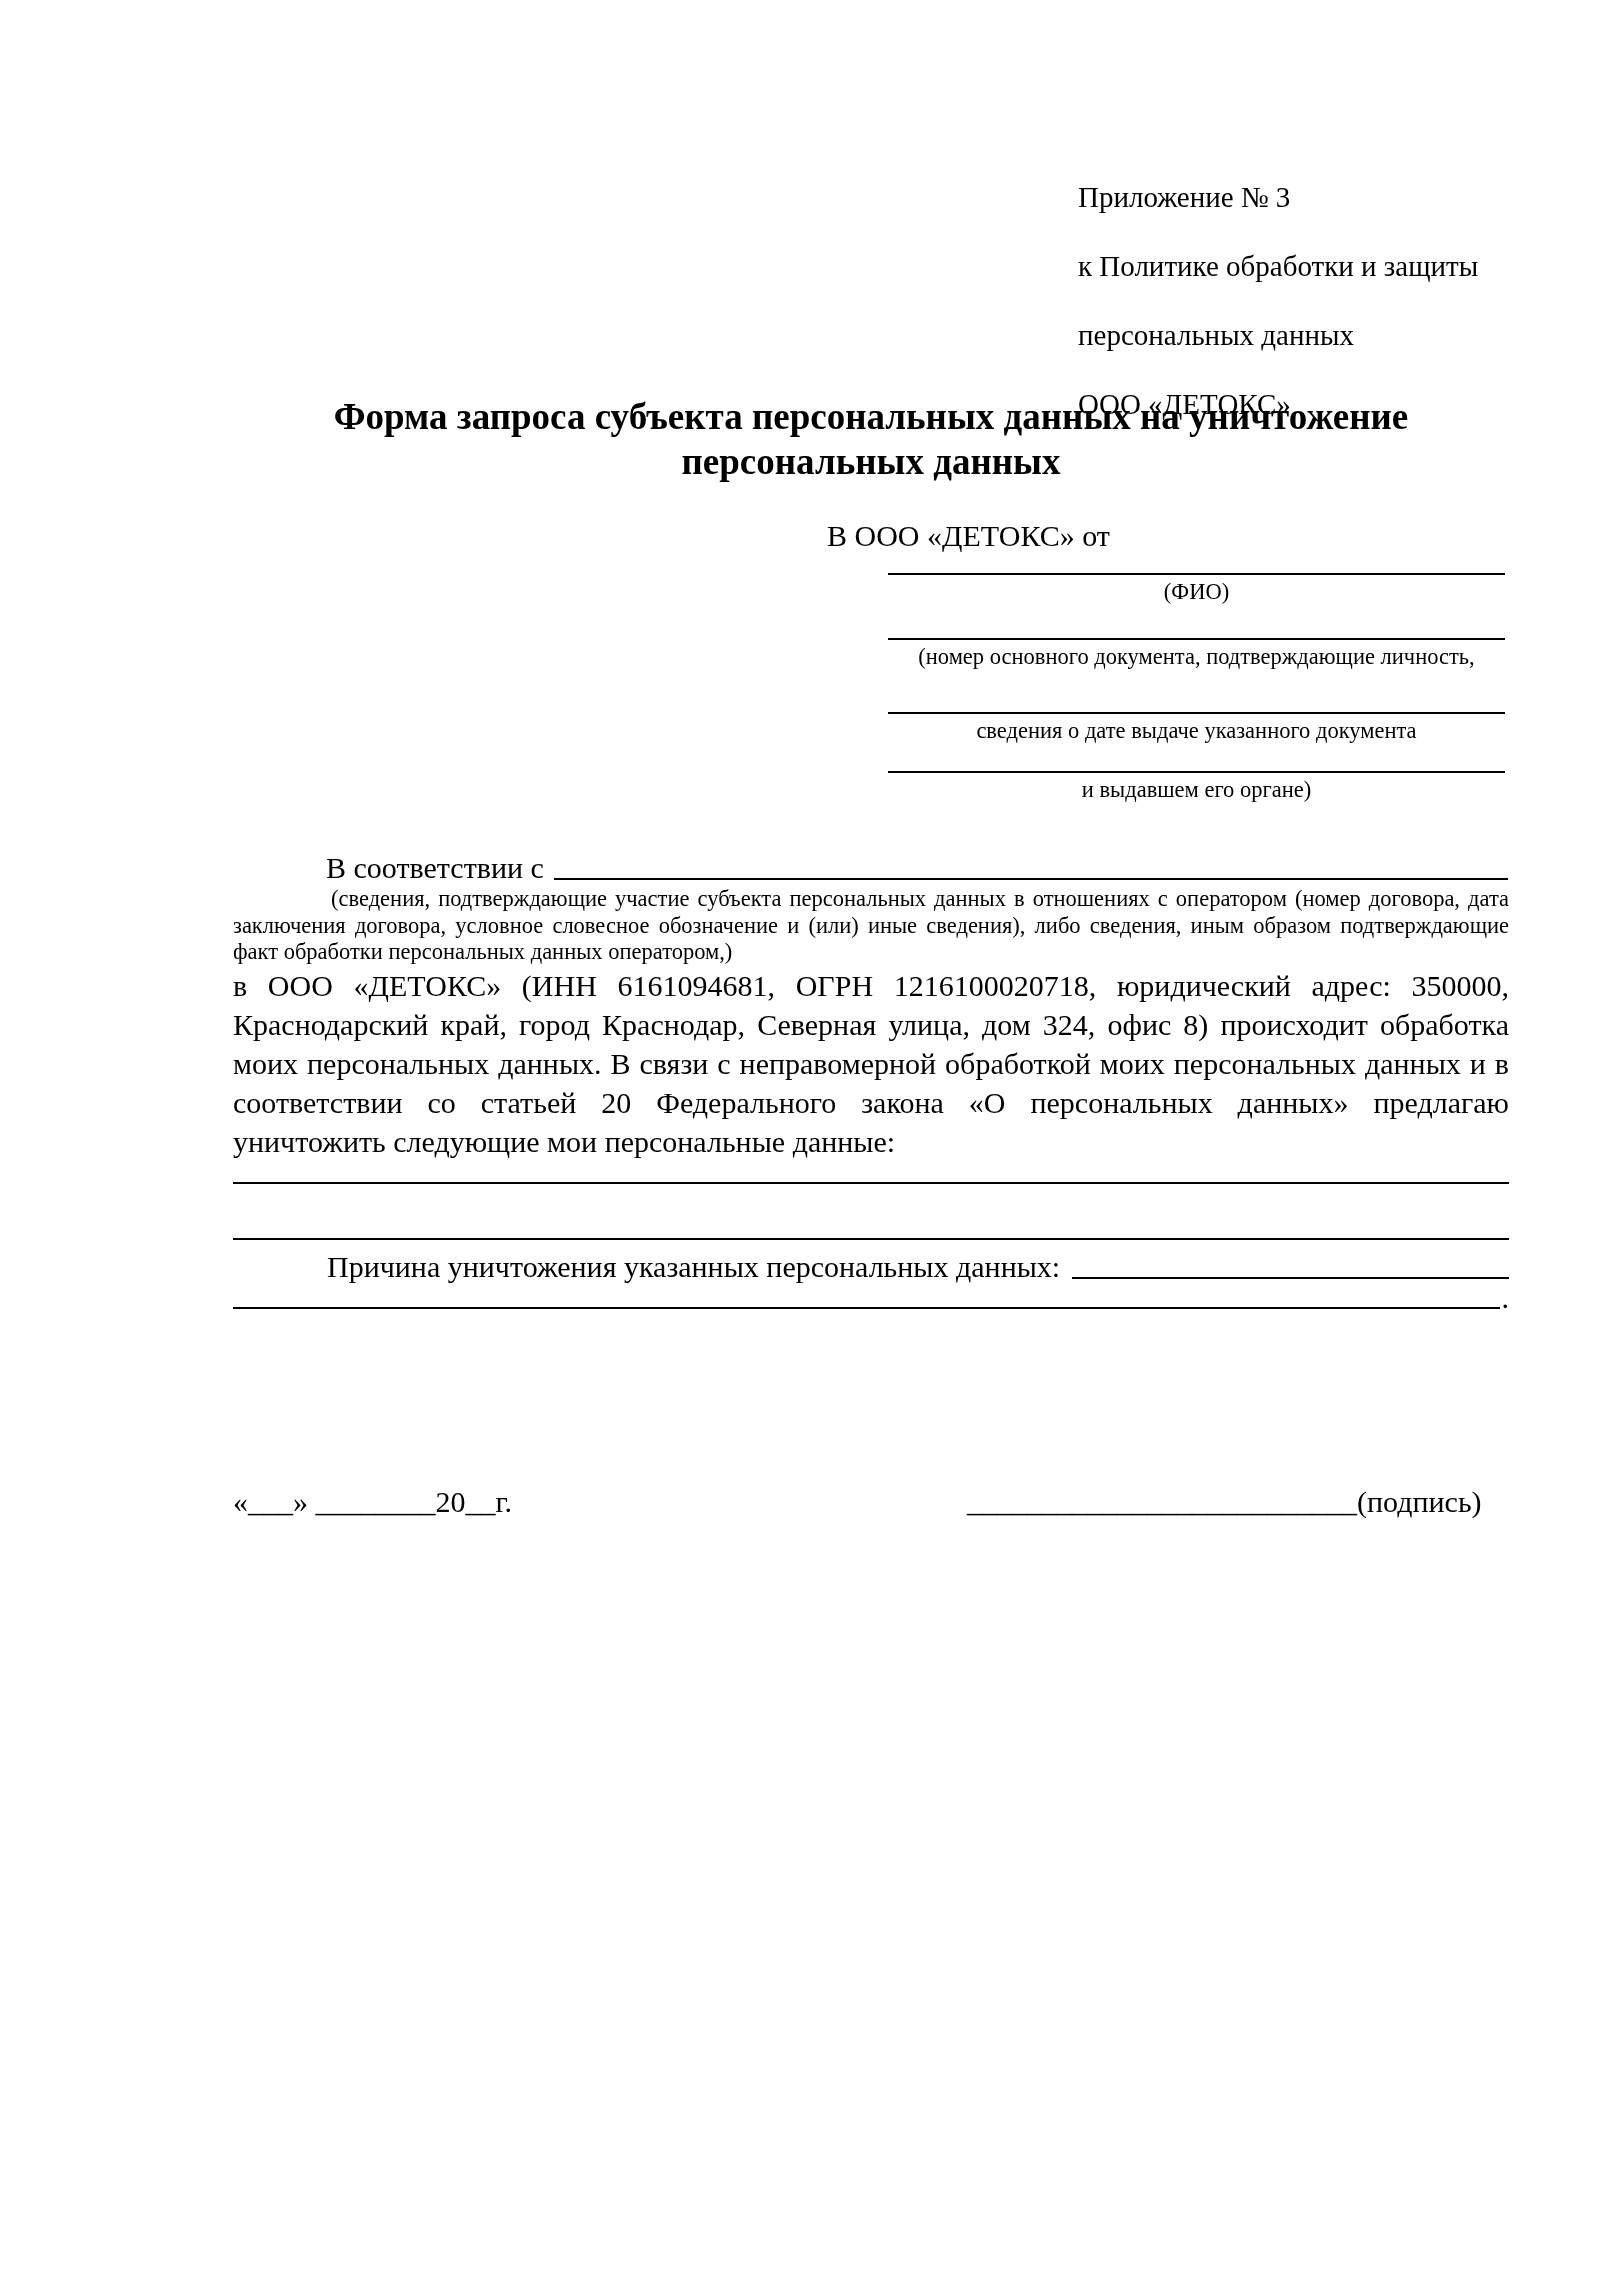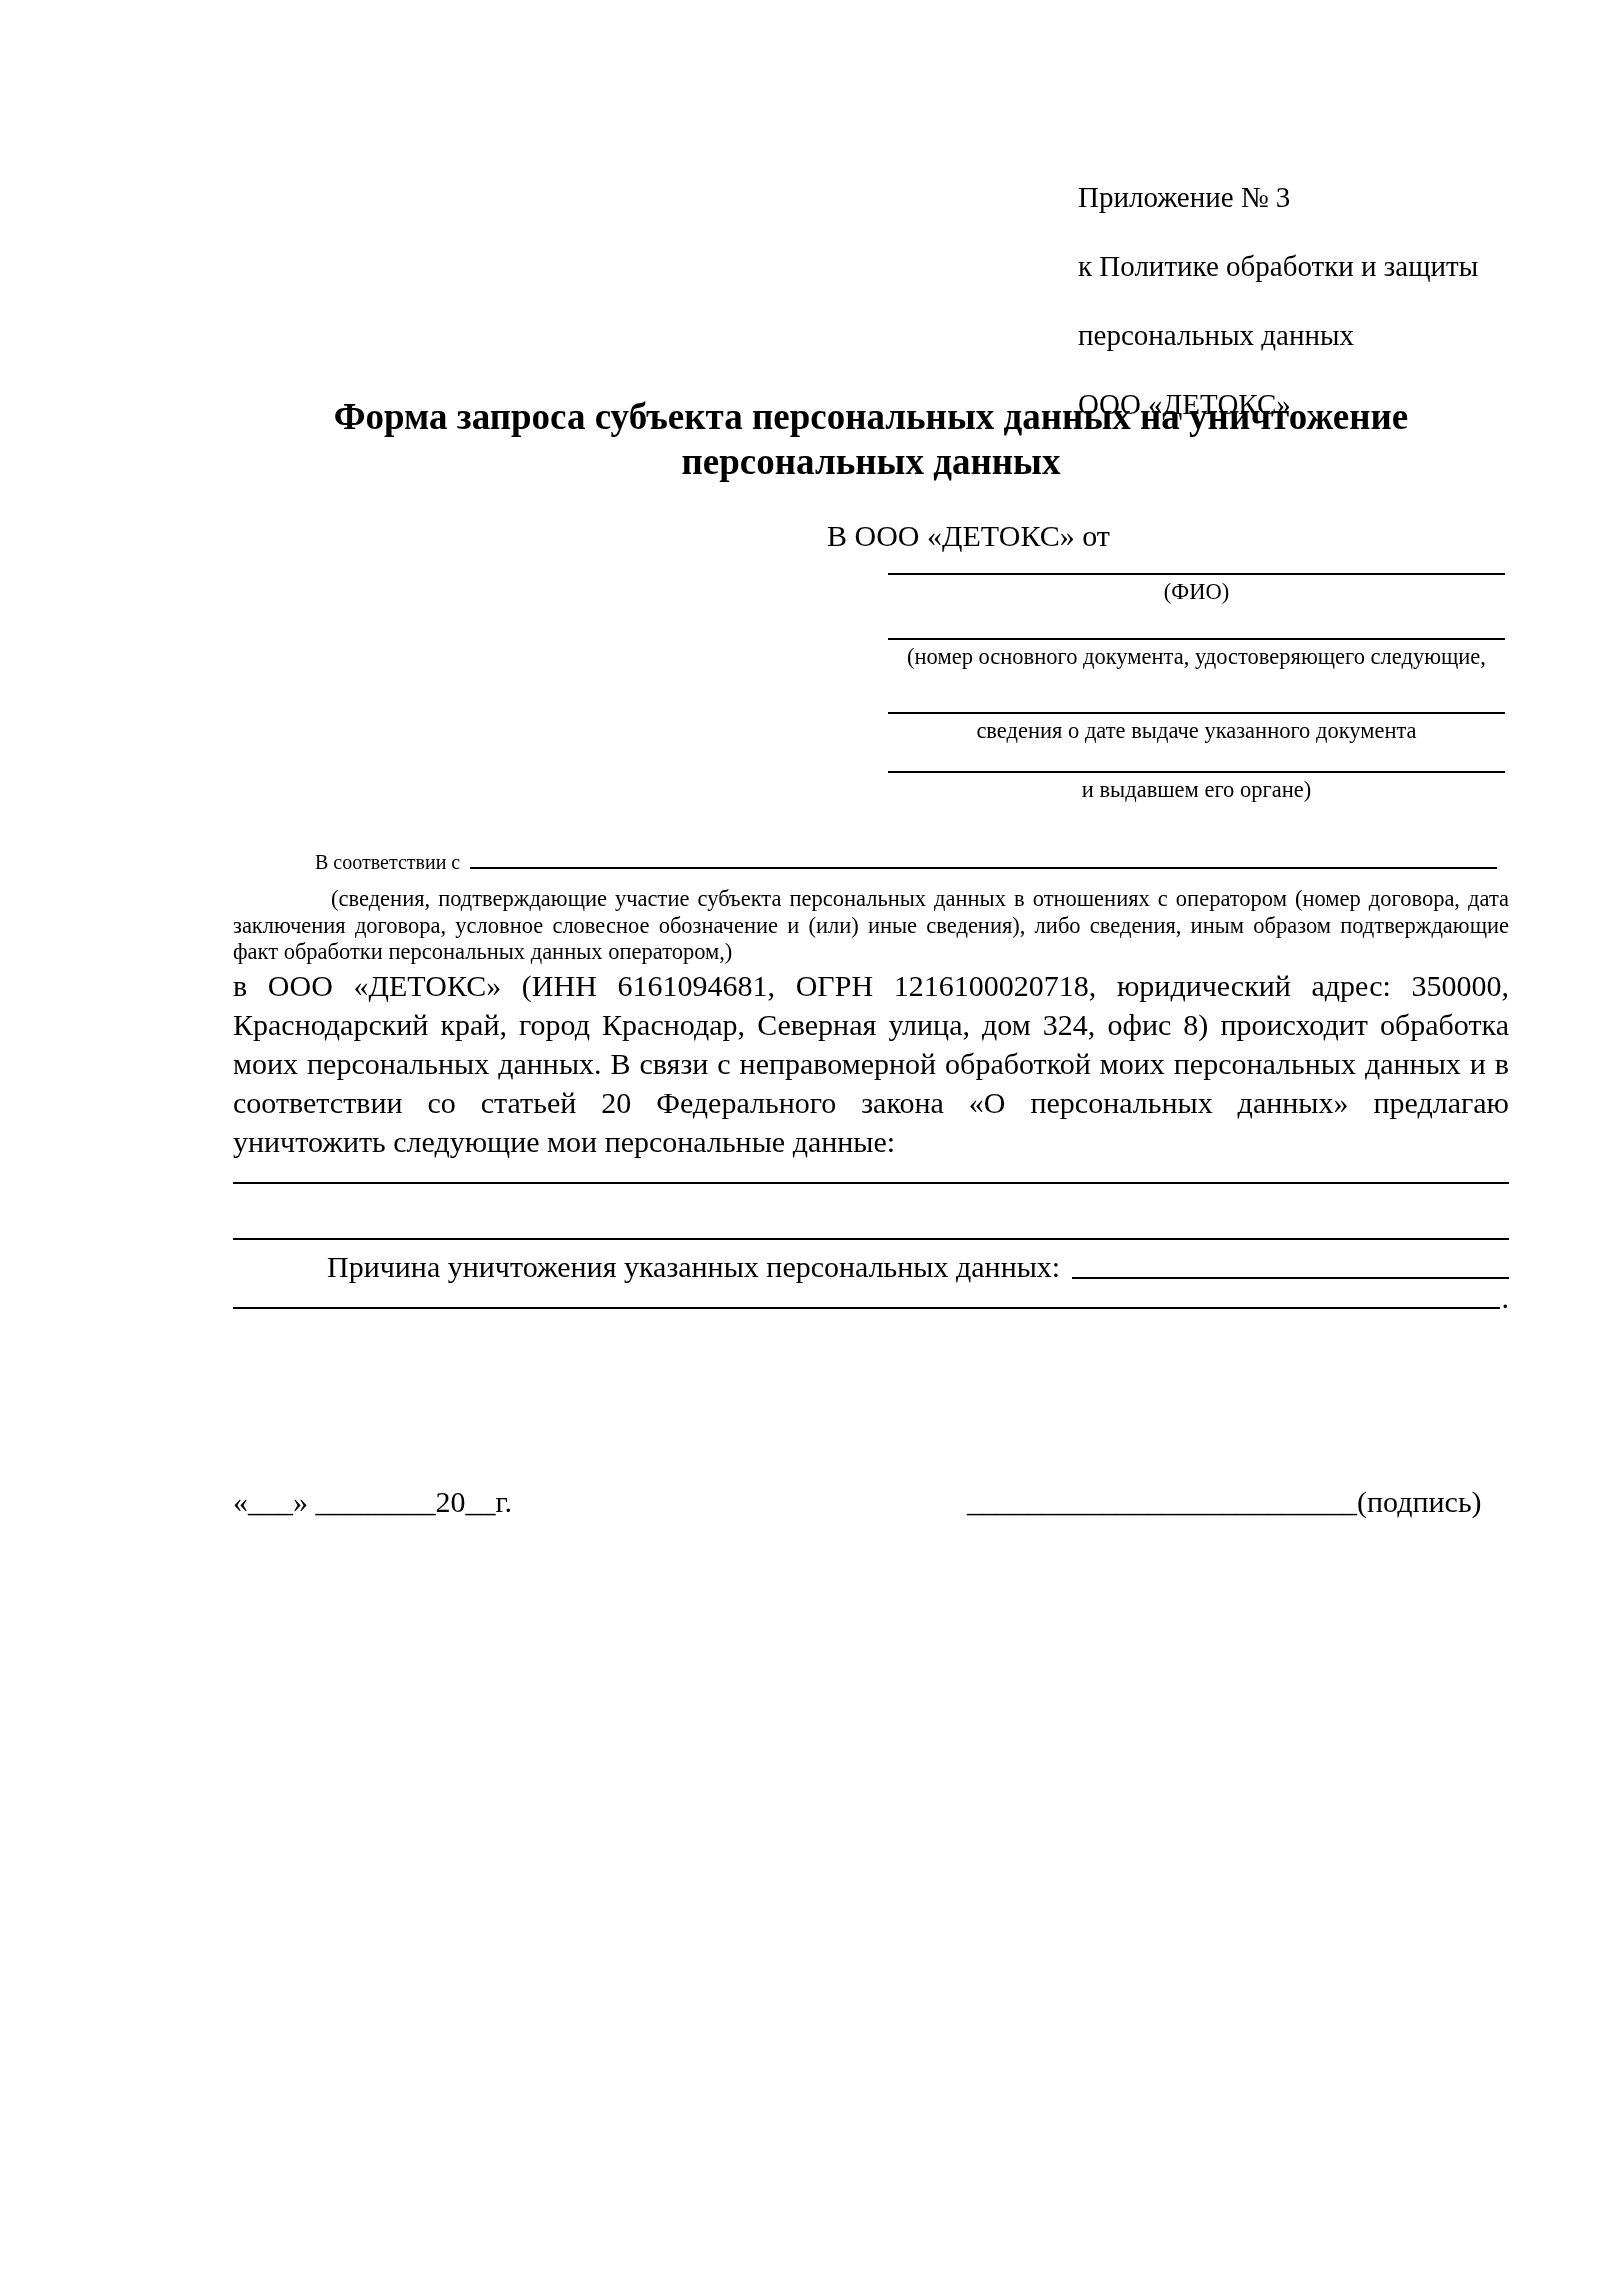--- a/index.html
+++ b/index.html
@@ -57,24 +57,24 @@
     padding-top: 3.9px;
   }
   .field-1 { top: 573px; }
   .field-2 { top: 638px; }
   .field-3 { top: 712px; }
   .field-4 { top: 771px; }
 
   
   .accordance {
     position: absolute;
-    left: 221px;
+    left: 232px;
     top: 851px;
     width: 1276px;
-    font-size: 20px;
+    font-size: 30px;
     display: flex;
     align-items: flex-end;
     text-align: center;
   }
   .accordance .lead { padding-left: 94px; white-space: nowrap; }
   .accordance .fill { flex: 1; border-bottom: 2.9px solid #000; margin: 0 0 4.9px 9.8px; }
 
   
   .note {
     position: absolute;
@@ -190,21 +190,21 @@
   </div>
 
   <div class="title">Форма запроса субъекта персональных данных на уничтожение персональных данных</div>
 
   <div class="to-line">В ООО «ДЕТОКС» от</div>
 
   <div class="field field-1">
     <span>(ФИО)</span>
   </div>
   <div class="field field-2">
-    <span>(номер основного документа, удостоверяющего следующие,</span>
+    <span>(номер основного документа, подтверждающие личность,</span>
   </div>
   <div class="field field-4">
     <span>и выдавшем его органе)</span>
   </div>
   <div class="field field-3">
     <span>сведения о дате выдаче указанного документа</span>
   </div>
 
   <div class="accordance">
     <span class="lead">В соответствии с</span>

